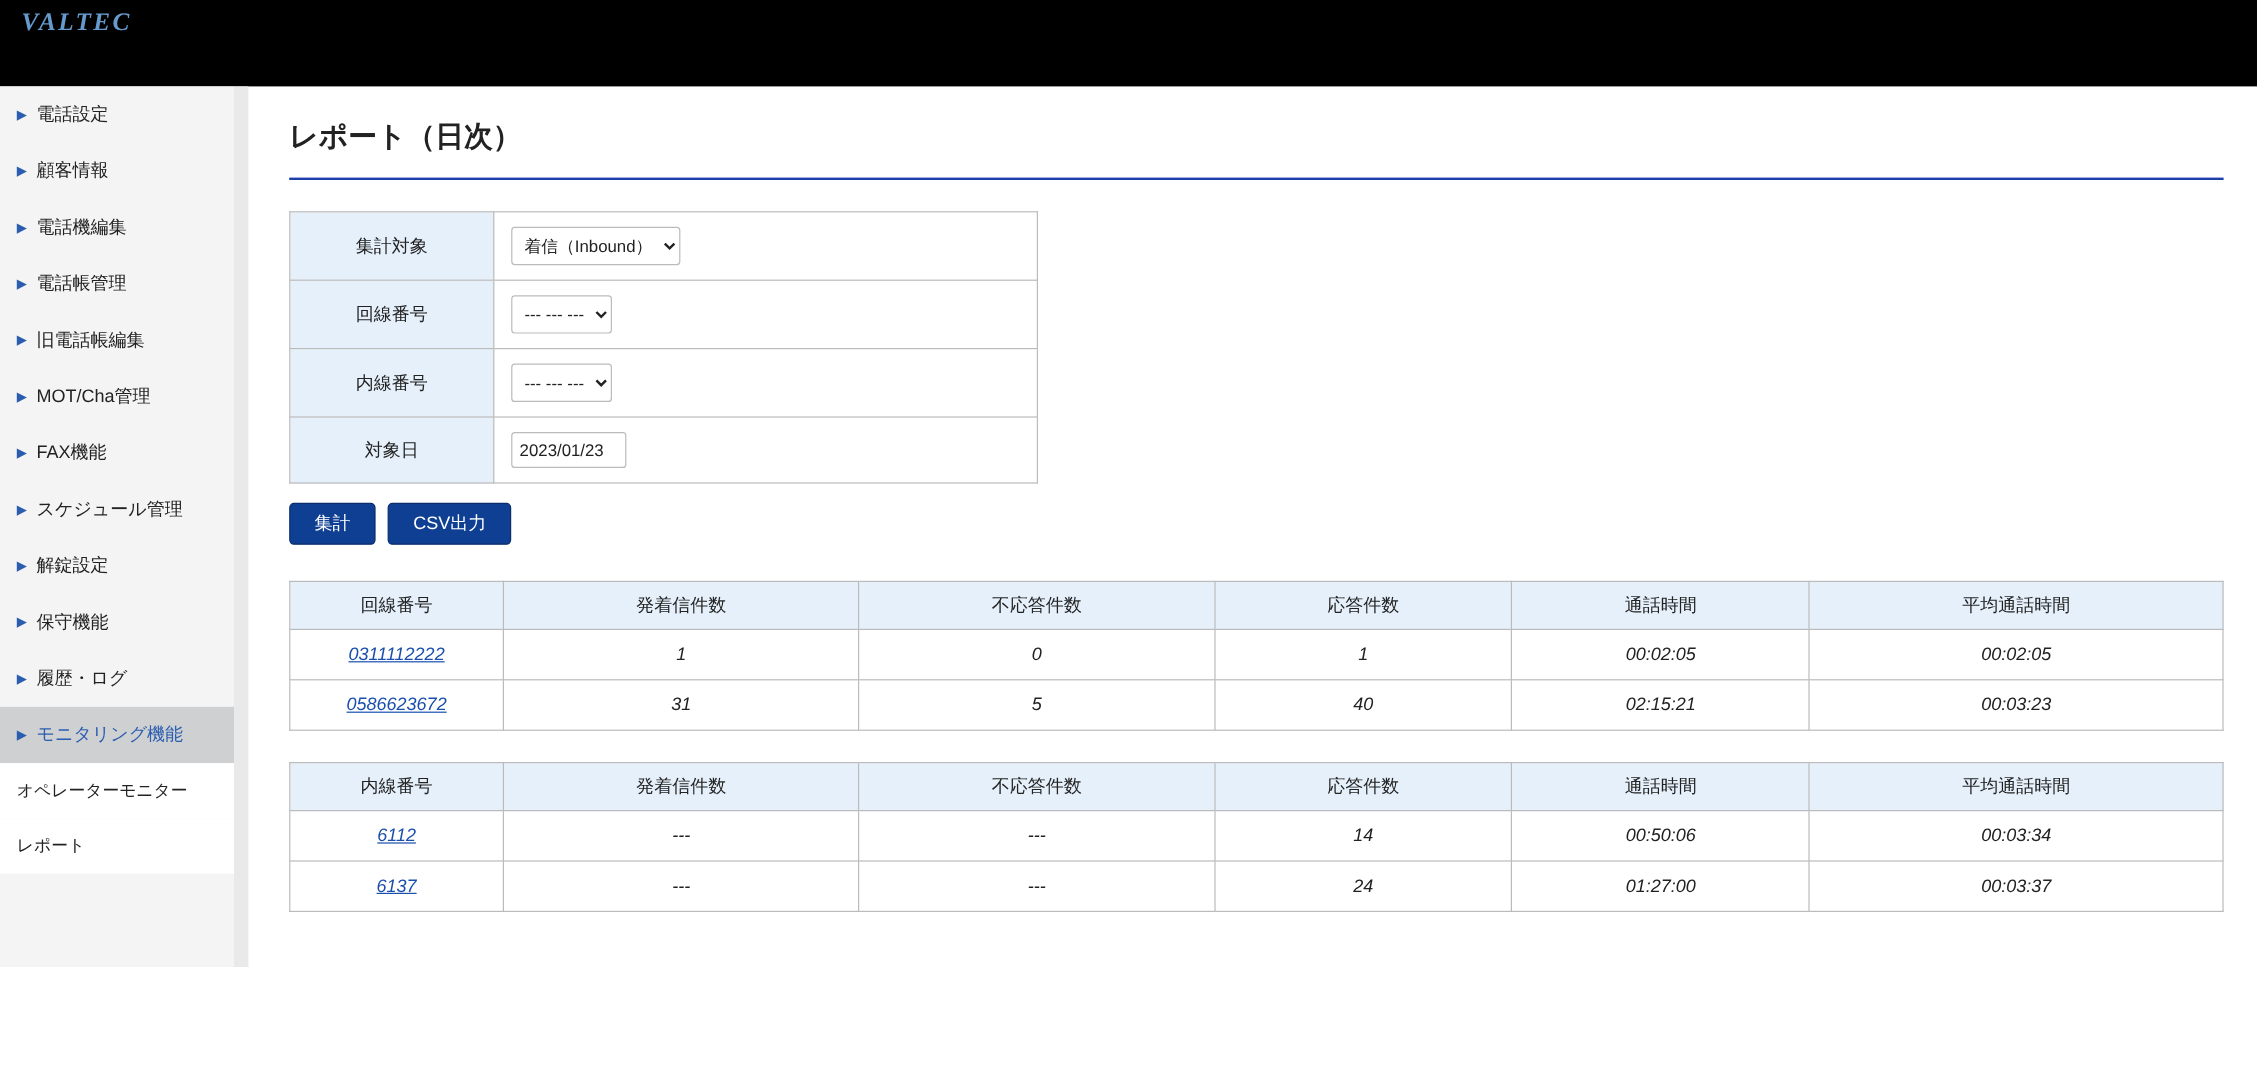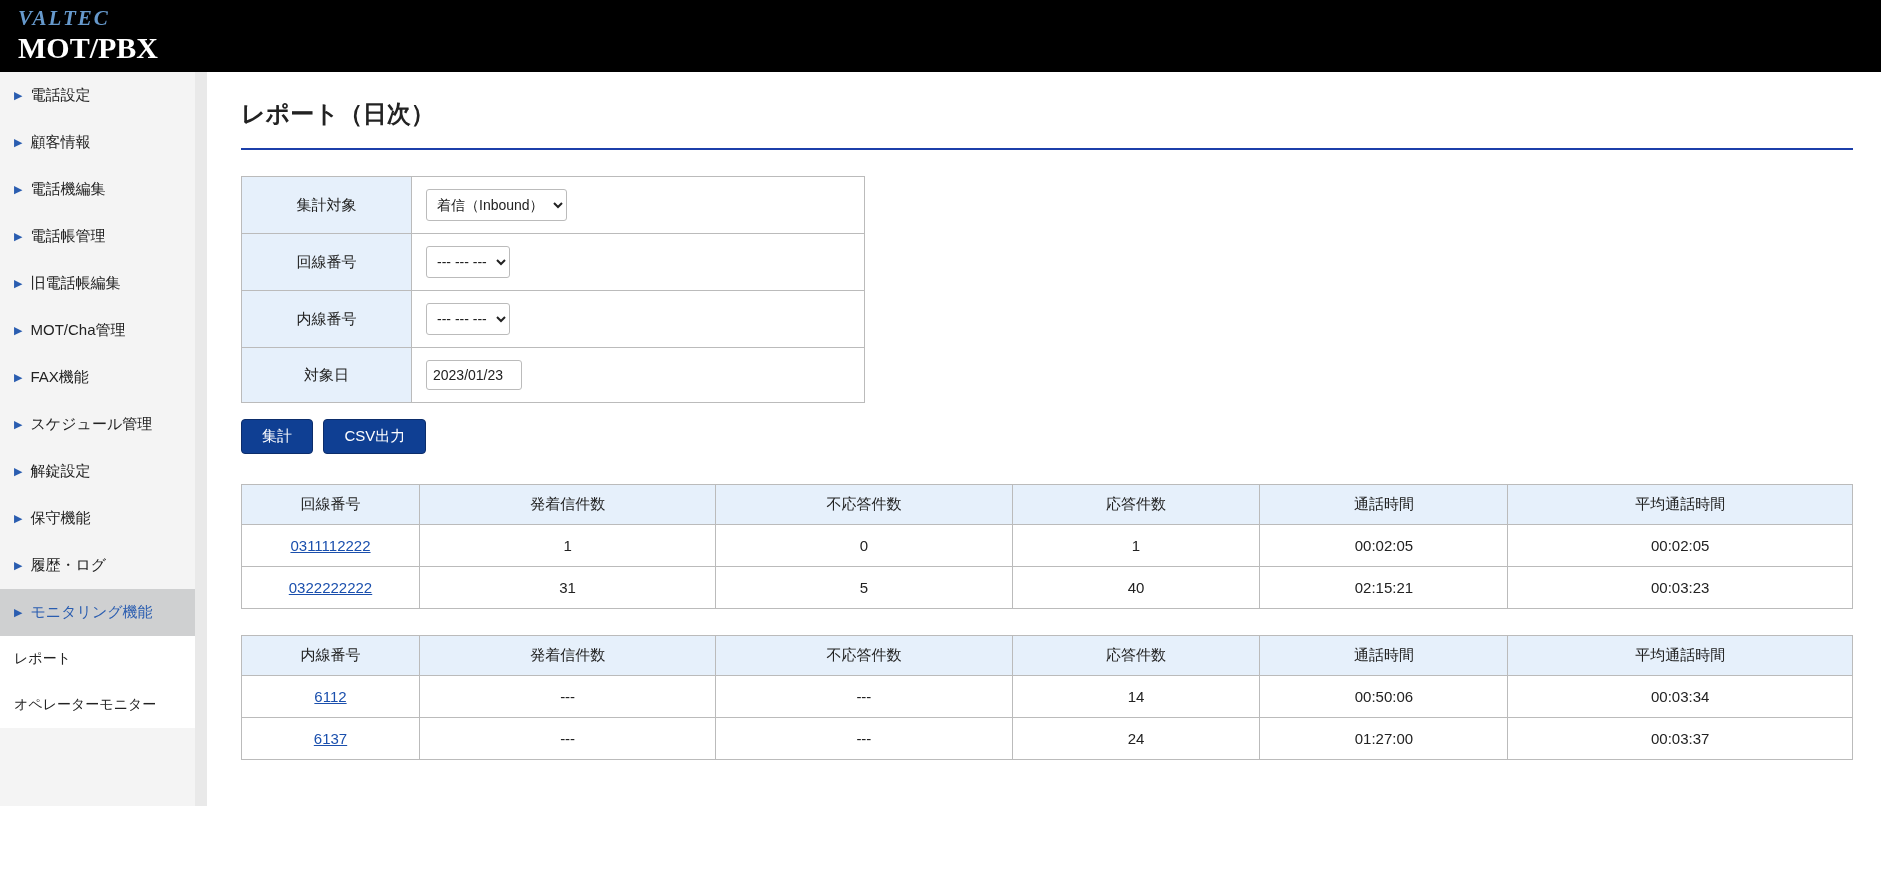--- a/index.html
+++ b/index.html
@@ -30,30 +30,29 @@
 .filter-table .ctl-cell { background: #fff; }
 .filter-table select, .filter-table input[type=text] { font-size: 14px; padding: 4px 6px; border: 1px solid #bbb; border-radius: 3px; background:#fff; color:#222; }
 .filter-table select { height: 32px; }
 .filter-table input[type=text] { height: 30px; width: 96px; }
 
 .btn-row { margin-bottom: 30px; }
 .btn { display: inline-block; background: #0f3f93; color: #fff; border: 1px solid #0c2d6b; border-radius: 4px; padding: 7px 20px; font-size: 15px; cursor: pointer; margin-right: 6px;}
 
 .data-table { border-collapse: collapse; width: 100%; margin-bottom: 26px; }
 .data-table th { background: #e6f0fb; border: 1px solid #bbb; padding: 10px 8px; font-size: 15px; font-weight: normal; color:#222; text-align: center;}
-.data-table td { border: 1px solid #bbb; padding: 12px 8px; font-size: 15px; text-align: center; color:#222;}
+.data-table td { border: 1px solid #bbb; padding: 12px 8px; font-size: 15px; text-align: center; color:#222;font-style:italic;}
 .data-table td.link a { color: #1a4fad; text-decoration: underline; }
 .col-num { width: 178px; }
 </style>
 </head>
 <body>
 
 <div class="header">
   <div class="brand-top">VALTEC</div>
-  <div class="brand-main">MOT/PBX</div>
 </div>
 
 <div class="layout">
   <div class="sidebar">
     <ul>
       <li class="nav-item">
           <span class="arrow">▶</span>
           <span>電話設定</span>
         </li>
       <li class="nav-item">
@@ -93,22 +92,22 @@
           <span>保守機能</span>
         </li>
       <li class="nav-item">
           <span class="arrow">▶</span>
           <span>履歴・ログ</span>
         </li>
       <li class="nav-item active">
           <span class="arrow">▶</span>
           <span>モニタリング機能</span>
         </li>
+      <li class="sub-item"><span>オペレーターモニター</span></li>
       <li class="sub-item"><span>レポート</span></li>
-      <li class="sub-item"><span>オペレーターモニター</span></li>
     </ul>
   </div>
 
   <div class="scrollbar-space"></div>
 
   <div class="main">
     <div class="page-title">レポート（日次）</div>
     <hr class="title-rule">
 
     <table class="filter-table">
@@ -165,21 +164,21 @@
       <tbody>
         <tr>
           <td class="link"><a href="#">0311112222</a></td>
           <td>1</td>
           <td>0</td>
           <td>1</td>
           <td>00:02:05</td>
           <td>00:02:05</td>
         </tr>
         <tr>
-          <td class="link"><a href="#">0322222222</a></td>
+          <td class="link"><a href="#">0586623672</a></td>
           <td>31</td>
           <td>5</td>
           <td>40</td>
           <td>02:15:21</td>
           <td>00:03:23</td>
         </tr>
       </tbody>
     </table>
 
     <table class="data-table">

